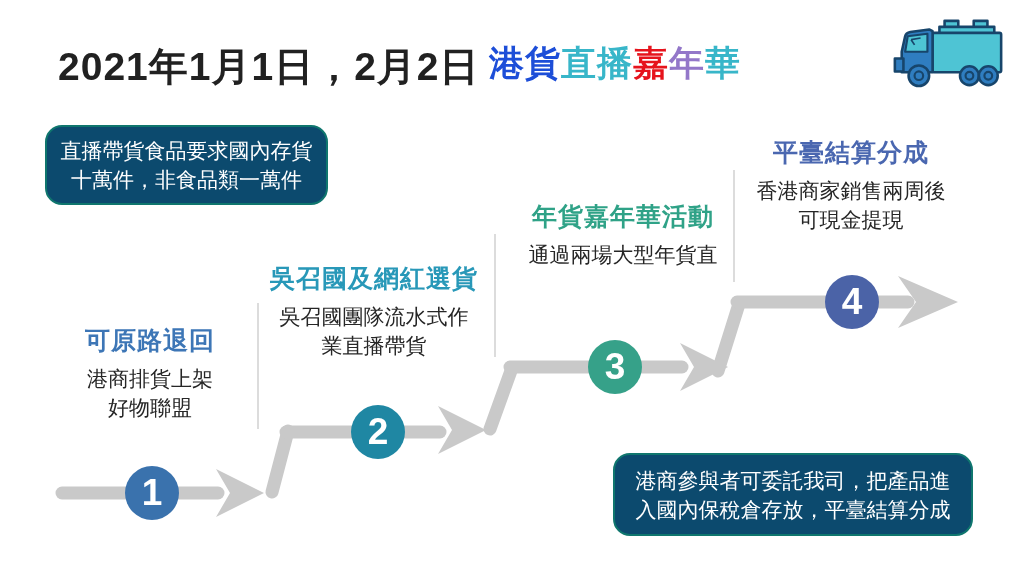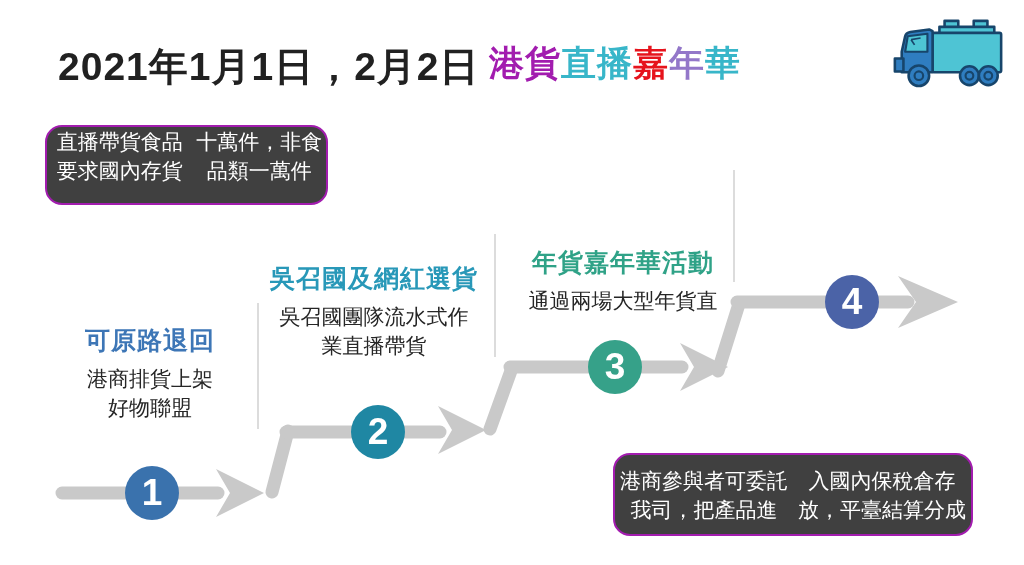--- a/index.html
+++ b/index.html
@@ -5,38 +5,38 @@
   * { margin:0; padding:0; box-sizing:border-box; }
   body { background:#ffffff; }
   .slide {
     position:relative; width:1024px; height:565px; background:#ffffff;
     overflow:hidden; font-family:"Liberation Sans","DejaVu Sans",sans-serif;
   }
   
   .title-row { position:absolute; left:58px; top:40px; display:flex; }
   .date-title { font-size:39px; font-weight:bold; color:#212121; letter-spacing:1px; }
   .brand-title { position:absolute; left:489px; top:40px; font-size:35px; font-weight:bold; letter-spacing:1px; white-space:nowrap; }
-  .bp0 { color:#a21caf; } .bp1 { color:#38b6c9; } .bp2 { color:#e6131c; }
+  .bp0 { color:#1d4ed8; } .bp1 { color:#38b6c9; } .bp2 { color:#e6131c; }
   .bp3 { color:#9377c9; } .bp4 { color:#38b6c9; }
   .truck { position:absolute; left:888px; top:6px; width:120px; height:88px; }
   
   .callout {
-    position:absolute; background:#404040; border:2px solid #a21caf; border-radius:17px;
+    position:absolute; background:#0c4a6e; border:2px solid #0f766e; border-radius:17px;
     color:#ffffff; text-align:center; font-size:21px; line-height:29px;
-    display:flex; flex-direction:row; justify-content:center;
+    display:flex; flex-direction:column; justify-content:center;
   }
   .callout-tl { left:45px; top:125px; width:283px; height:80px; }
   .callout-br { left:613px; top:453px; width:360px; height:83px;align-items:center; }
   
   .step-col { position:absolute; text-align:center; }
   .step-col h3 { font-size:25px; font-weight:bold; margin-bottom:7px; letter-spacing:1px; }
   .step-col .body-line { font-size:21px; color:#262626; line-height:29px; }
   .col1 { left:40px;  top:324px; width:220px; }
   .col2 { left:256px; top:242px; width:236px;margin-top:20px; }
-  .col3 { left:494px; top:200px; width:258px;margin-top:46px; }
+  .col3 { left:494px; top:200px; width:258px; }
   .col4 { left:734px; top:136px; width:234px; }
   .hc1 { color:#3d76b6; } .hc2 { color:#2898b8; } .hc3 { color:#2fa287; } .hc4 { color:#4a67b0; }
   
   .vdiv { position:absolute; width:2px; background:#dcdcdc; }
   .vd1 { left:257px; top:303px; height:126px; }
   .vd2 { left:494px; top:234px; height:123px; }
   .vd3 { left:733px; top:170px; height:112px; }
   
   .zigzag { position:absolute; left:0; top:0; width:1024px; height:565px; }
   .step-num {
@@ -132,18 +132,23 @@
     <h3 class="hc2">吳召國及網紅選貨</h3>
     <div class="body-line">吳召國團隊流水式作</div>
     <div class="body-line">業直播帶貨</div>
   </div>
 
   <div class="step-col col3">
     <h3 class="hc3">年貨嘉年華活動</h3>
     <div class="body-line">通過兩場大型年貨直</div>
   </div>
 
+  <div class="step-col col4">
+    <h3 class="hc4">平臺結算分成</h3>
+    <div class="body-line">香港商家銷售兩周後</div>
+    <div class="body-line">可現金提現</div>
+  </div>
 
   <div class="vdiv vd1"></div>
   <div class="vdiv vd2"></div>
   <div class="vdiv vd3"></div>
 
 </div>
 
 </body></html>

